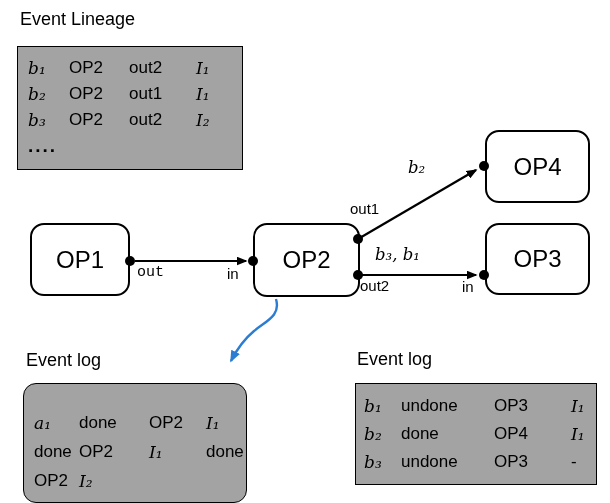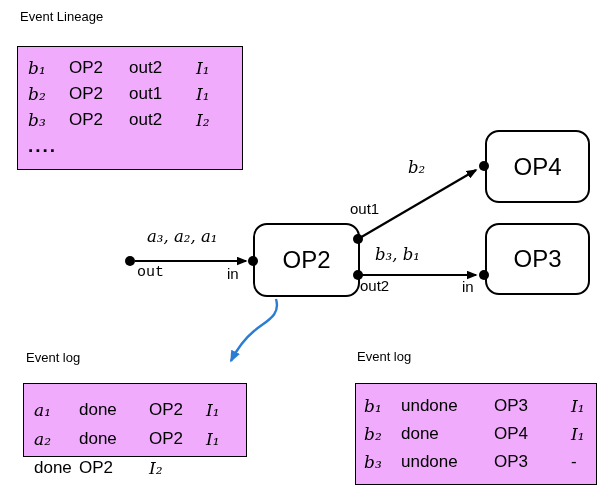--- a/index.html
+++ b/index.html
@@ -5,21 +5,21 @@
   html, body { margin: 0; padding: 0; background: #ffffff; }
   .canvas {
     position: relative;
     width: 610px; height: 503px;
     background: #ffffff;
     font-family: "Liberation Sans", sans-serif;
     color: #000;
     overflow: hidden;
   }
   .lbl { position: absolute; z-index: 4; white-space: nowrap; }
-  .title { font-size: 13px; }
+  .title { font-size: 18px; }
   .port { font-size: 15px; }
   .math {
     font-family: "DejaVu Serif", "DejaVu Sans", serif;
     font-style: italic;
   }
   .edge-lbl { font-size: 16.5px; }
   .node {
     position: absolute; z-index: 1;
     box-sizing: border-box;
     border: 2.5px solid #000;
@@ -29,36 +29,37 @@
     font-size: 24px;
   }
   #node-op1 { left: 30px;  top: 223px; width: 100px; height: 73px; }
   #node-op2 { left: 253px; top: 223px; width: 107px; height: 74px; }
   #node-op4 { left: 485px; top: 130px; width: 105px; height: 73px; }
   #node-op3 { left: 485px; top: 223px; width: 105px; height: 72px; }
   .tbl {
     position: absolute; z-index: 2;
     box-sizing: border-box;
     border: 1.5px solid #000;
-    background: #f0abfc;
+    background: #a3a3a3;
     display: grid;
     align-content: start;
   }
   .cell { display: flex; align-items: center; font-size: 17px; }
   #lineage-table {
     left: 17px; top: 46px; width: 226px; height: 124px;
     padding: 8px 0 0 10px;
     grid-template-columns: 41px 60px 67px 44px;
     grid-auto-rows: 26px;
   }
   #left-log-table {
-    left: 23px; top: 383px; width: 224px; height: 74px;
-    padding: 11px 0 0 10px;
+    left: 23px; top: 383px; width: 224px; height: 120px;
+    padding: 24px 0 0 10px;
     grid-template-columns: 45px 70px 57px 40px;
     grid-auto-rows: 29px;
+    border-radius: 13px;
   }
   #right-log-table {
     left: 355px; top: 383px; width: 242px; height: 102px;
     padding: 8px 0 0 8px;
     grid-template-columns: 37px 93px 77px 27px;
     grid-auto-rows: 28px;
   }
   .ellipsis-cell {
     grid-column: 1 / -1;
     display: flex; align-items: center;
@@ -89,31 +90,33 @@
     <span class="cell">OP2</span>
     <span class="cell">out1</span>
     <span class="cell math">I₁</span>
     <span class="cell math">b₃</span>
     <span class="cell">OP2</span>
     <span class="cell">out2</span>
     <span class="cell math">I₂</span>
     <span class="ellipsis-cell">....</span>
   </div>
 
+  <div class="node" id="node-op1">
+    <span>OP1</span>
+  </div>
   <div class="node" id="node-op2">
     <span>OP2</span>
   </div>
   <div class="node" id="node-op4">
     <span>OP4</span>
   </div>
   <div class="node" id="node-op3">
     <span>OP3</span>
   </div>
 
-  <div class="lbl math edge-lbl" style="left:147px; top:227px;">a₃, a₂, a₁</div>
   <div class="lbl port" style="left:137px; top:264px;font-family:Liberation Mono, monospace;">out</div>
   <div class="lbl port" style="left:227px; top:265px;">in</div>
   <div class="lbl port" style="left:350px; top:200px;">out1</div>
   <div class="lbl math edge-lbl" style="left:408px; top:158px;">b₂</div>
   <div class="lbl math edge-lbl" style="left:375px; top:245px;">b₃, b₁</div>
   <div class="lbl port" style="left:360px; top:277px;">out2</div>
   <div class="lbl port" style="left:462px; top:278px;">in</div>
 
   <svg class="overlay" width="610" height="503">
     <defs>
@@ -137,21 +140,20 @@
     <circle cx="358" cy="275" r="5" style="fill: rgb(0, 0, 0);"></circle>
     <circle cx="484" cy="166" r="5" style="fill: rgb(0, 0, 0);"></circle>
     <circle cx="484" cy="275" r="5" style="fill: rgb(0, 0, 0);"></circle>
   </svg>
 
   <div class="tbl" id="left-log-table">
     <span class="cell math">a₁</span>
     <span class="cell">done</span>
     <span class="cell">OP2</span>
     <span class="cell math">I₁</span>
-    <span class="cell math">a₂</span>
     <span class="cell">done</span>
     <span class="cell">OP2</span>
     <span class="cell math">I₁</span>
     <span class="cell">done</span>
     <span class="cell">OP2</span>
     <span class="cell math">I₂</span>
   </div>
 
   <div class="tbl" id="right-log-table">
     <span class="cell math">b₁</span>

